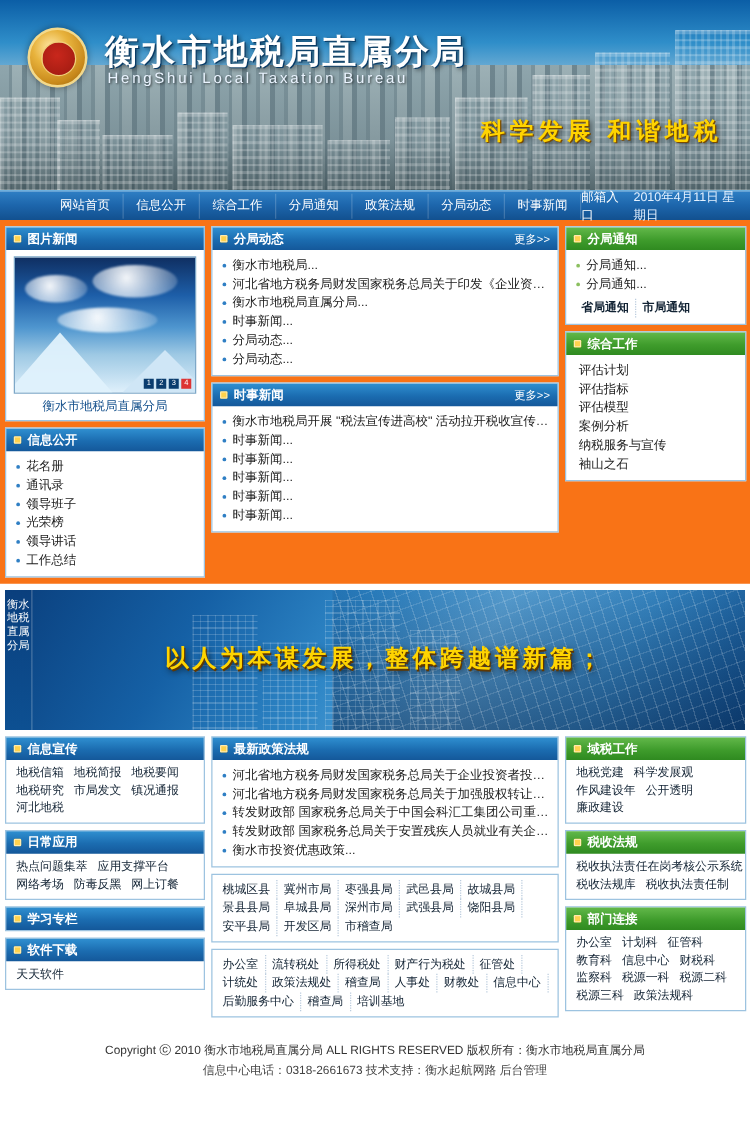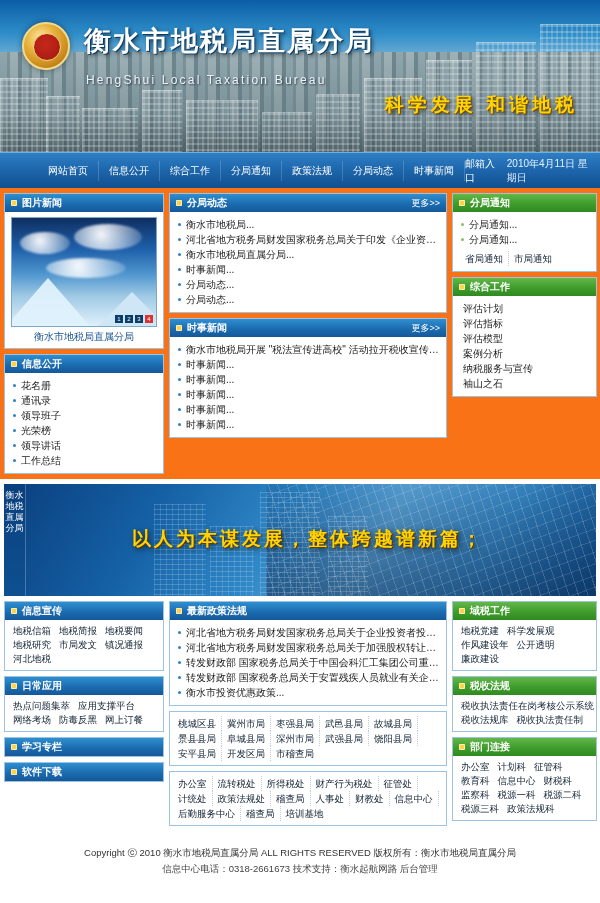--- a/index.html
+++ b/index.html
@@ -62,36 +62,36 @@
     border:1px solid #f0cf7a;
   }
   .title-cn {
     position:absolute; left:84px; top:23px;
     font-size:27px; font-weight:bold; color:#fff;
     letter-spacing:2px;
     text-shadow: 1px 1px 0 #0b3c66, 2px 2px 4px rgba(0,0,0,0.6);
     white-space:nowrap;
   }
   .title-en {
-    position:absolute; left:86px; top:73px;
+    position:absolute; left:86px; top:55px;
     font-size:12px; color:#eaf4ff; letter-spacing:2.2px;
     text-shadow: 1px 1px 2px rgba(0,0,0,0.65);
     white-space:nowrap;
   }
   .slogan {
     position:absolute; right:22px; top:92px;
     font-size:19px; font-weight:bold; color:#ffd400;
     letter-spacing:4px;
     text-shadow: 1px 1px 0 #7a4a00, 2px 2px 5px rgba(0,0,0,0.7);
     white-space:nowrap;
   }
 
   
   .navbar {
-    width:600px; height:36px;
+    width:600px; height:24px;
     background: linear-gradient(180deg,#2f7fc4 0%, #1d66ac 48%, #12508f 100%);
     border-top:1px solid #6fb0dd;
     display:flex; align-items:center;
     position:relative;
   }
   .navbar .nav-item {
     color:#fff; font-size:10px; padding:0 10px;
     line-height:20px; white-space:nowrap;
     border-right:1px solid rgba(255,255,255,0.18);
     cursor:pointer;
@@ -388,21 +388,21 @@
       <div class="panel">
         <div class="panel-hd green">
           <span class="dot"></span>
           <span>分局通知</span>
         </div>
         <div class="panel-bd">
           <ul class="lst dash">
             <li>分局通知...</li>
             <li>分局通知...</li>
           </ul>
-          <div class="chips" style="padding:4px 0 0 0;">
+          <div class="chips" style="padding:4px 0 0 0;font-weight:bold;">
             <span>省局通知</span>
             <span>市局通知</span>
           </div>
         </div>
       </div>
 
       <div class="panel">
         <div class="panel-hd green">
           <span class="dot"></span>
           <span>综合工作</span>
@@ -470,20 +470,23 @@
         <div class="panel-hd">
           <span class="dot"></span>
           <span>学习专栏</span>
         </div>
       </div>
 
       <div class="panel">
         <div class="panel-hd">
           <span class="dot"></span>
           <span>软件下载</span>
+        </div>
+        <div class="linkgrid">
+          <span>天天软件</span>
         </div>
       </div>
 
     </div>
 
     <div class="b-mid">
 
       <div class="panel">
         <div class="panel-hd">
           <span class="dot"></span>

